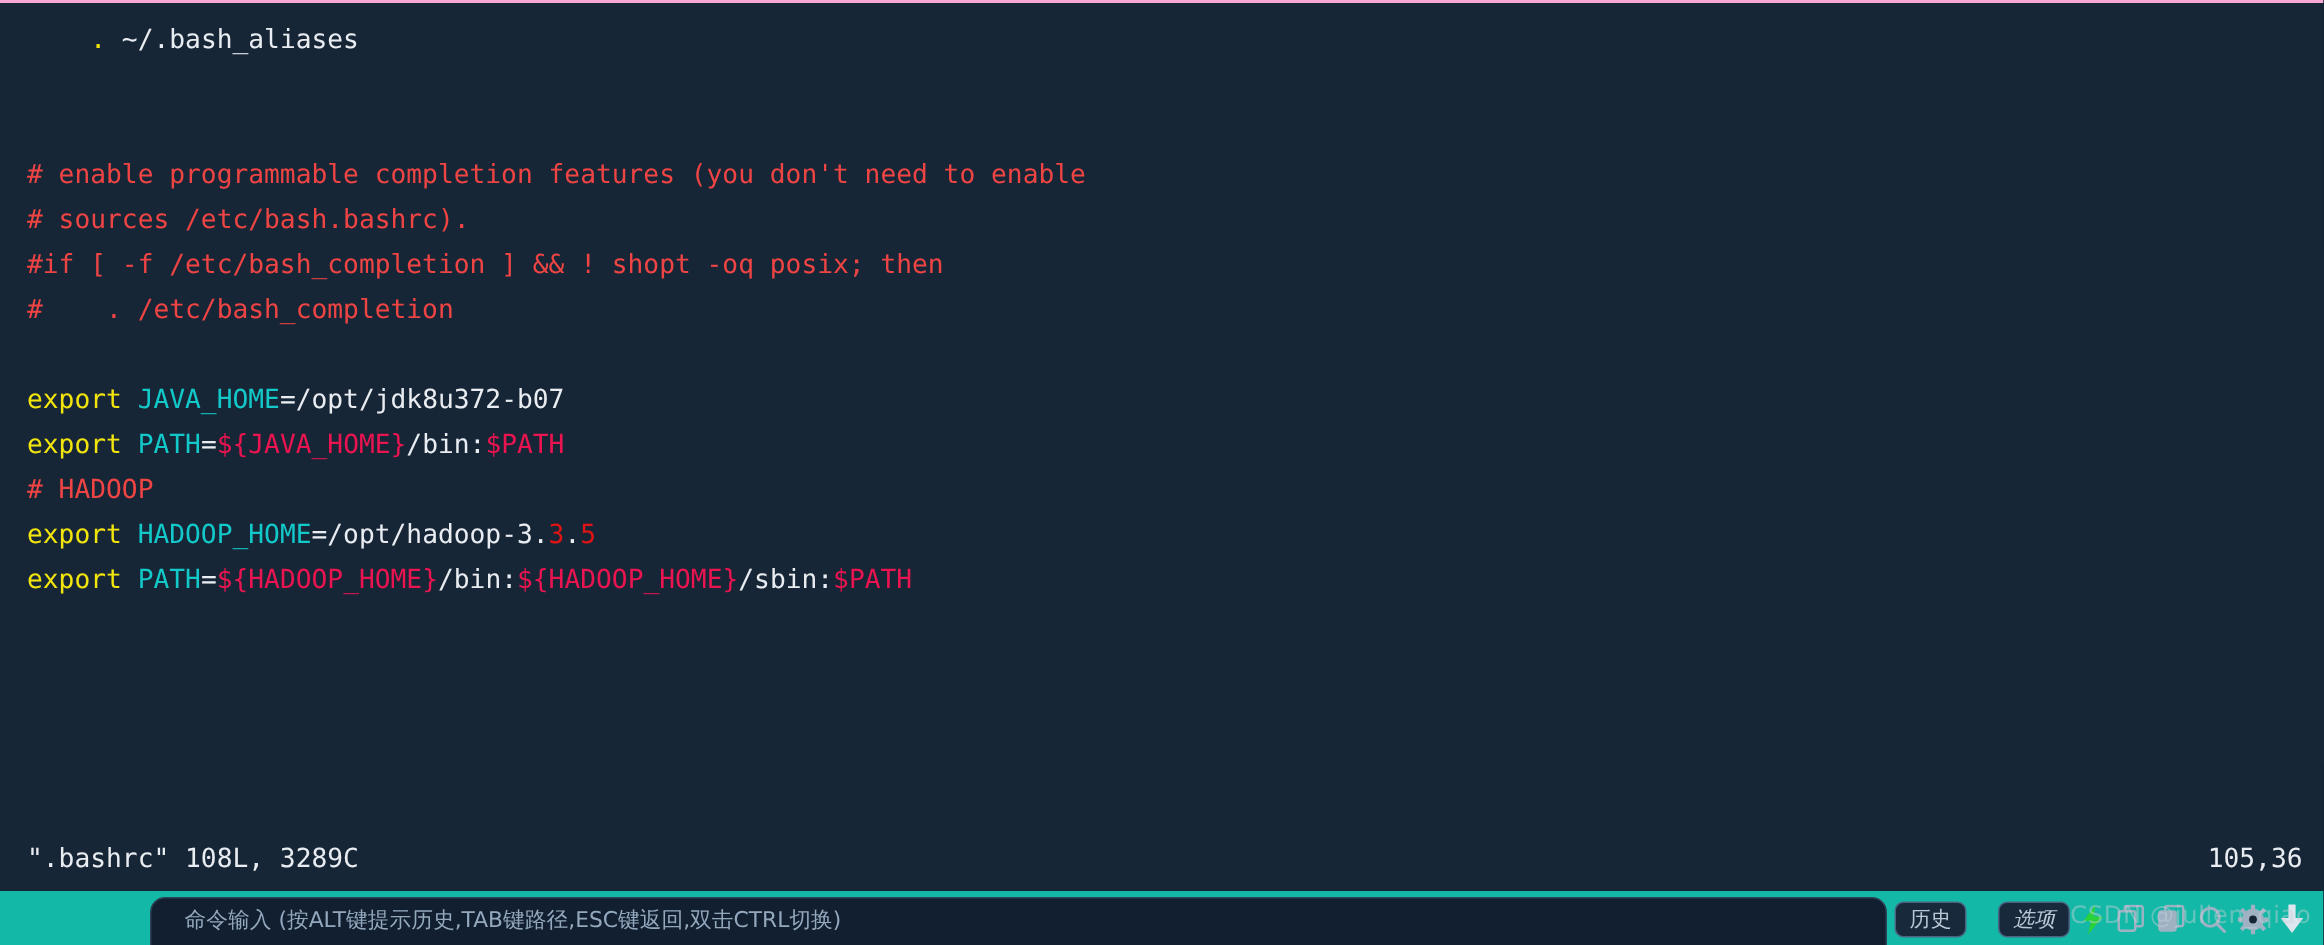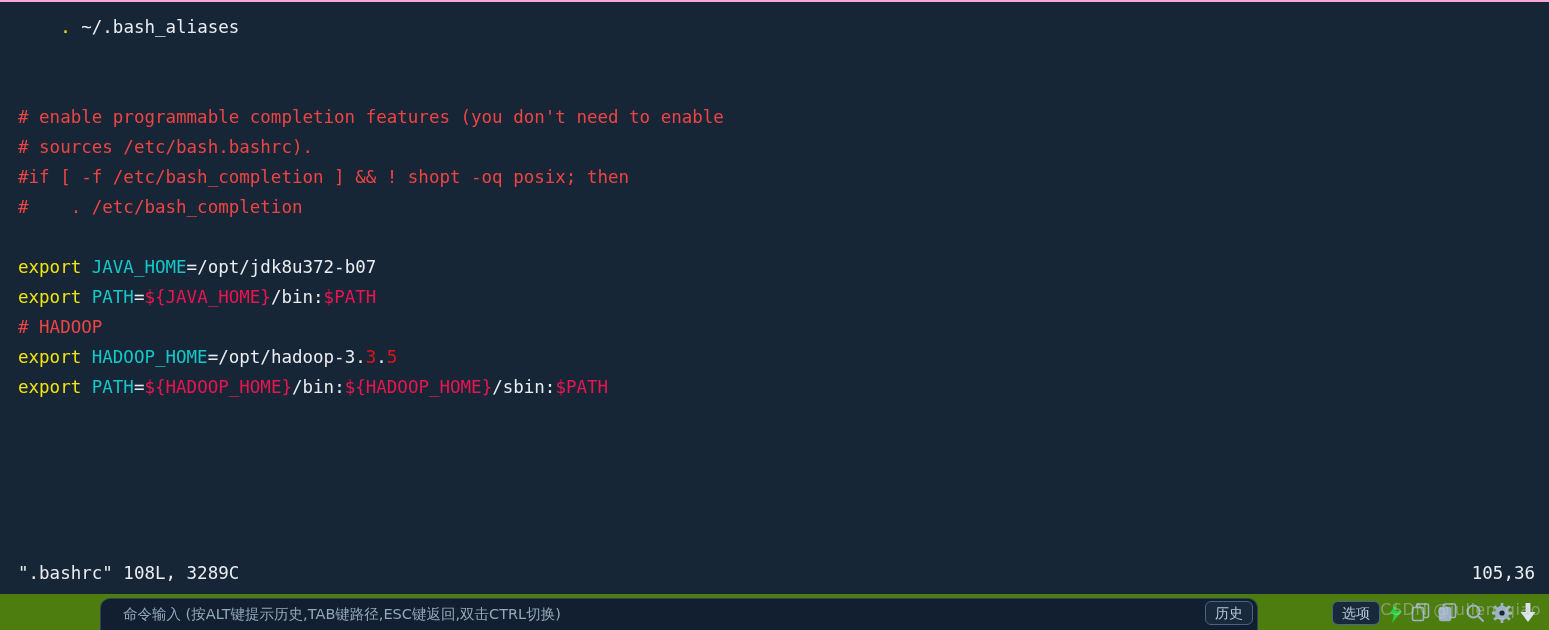--- a/index.html
+++ b/index.html
@@ -72,21 +72,21 @@
     right: 14px; top: 0;
   }
 
   
   .command-bar {
     position: absolute;
     left: 0;
     bottom: 0;
     width: 1549px;
     height: 36px;
-    background: #4d7c0f;
+    background: #14b8a6;
   }
 
   .command-input {
     position: absolute;
     left: 100px;
     top: 4px;
     width: 1158px;
     height: 34px;
     background: #111f31;
     border: 1px solid #2d4257;
@@ -109,22 +109,22 @@
     padding: 0 9px;
     border: 1px solid #4a6583;
     border-radius: 6px;
     background: #18293c;
     color: #b9c8d8;
     font-family: "DejaVu Sans", "Liberation Sans", sans-serif;
     font-size: 14px;
     line-height: 22px;
     text-align: center;
   }
-  #btn-history { left: 1205px; }
-  #btn-options { left: 1332px; }
+  #btn-history { left: 1263px; }
+  #btn-options { left: 1332px; font-style: italic; }
 
   .icon-row {
     position: absolute;
     left: 1388px;
     top: 6px;
     height: 26px;
     display: flex;
     align-items: center;
     gap: 7px;
   }

